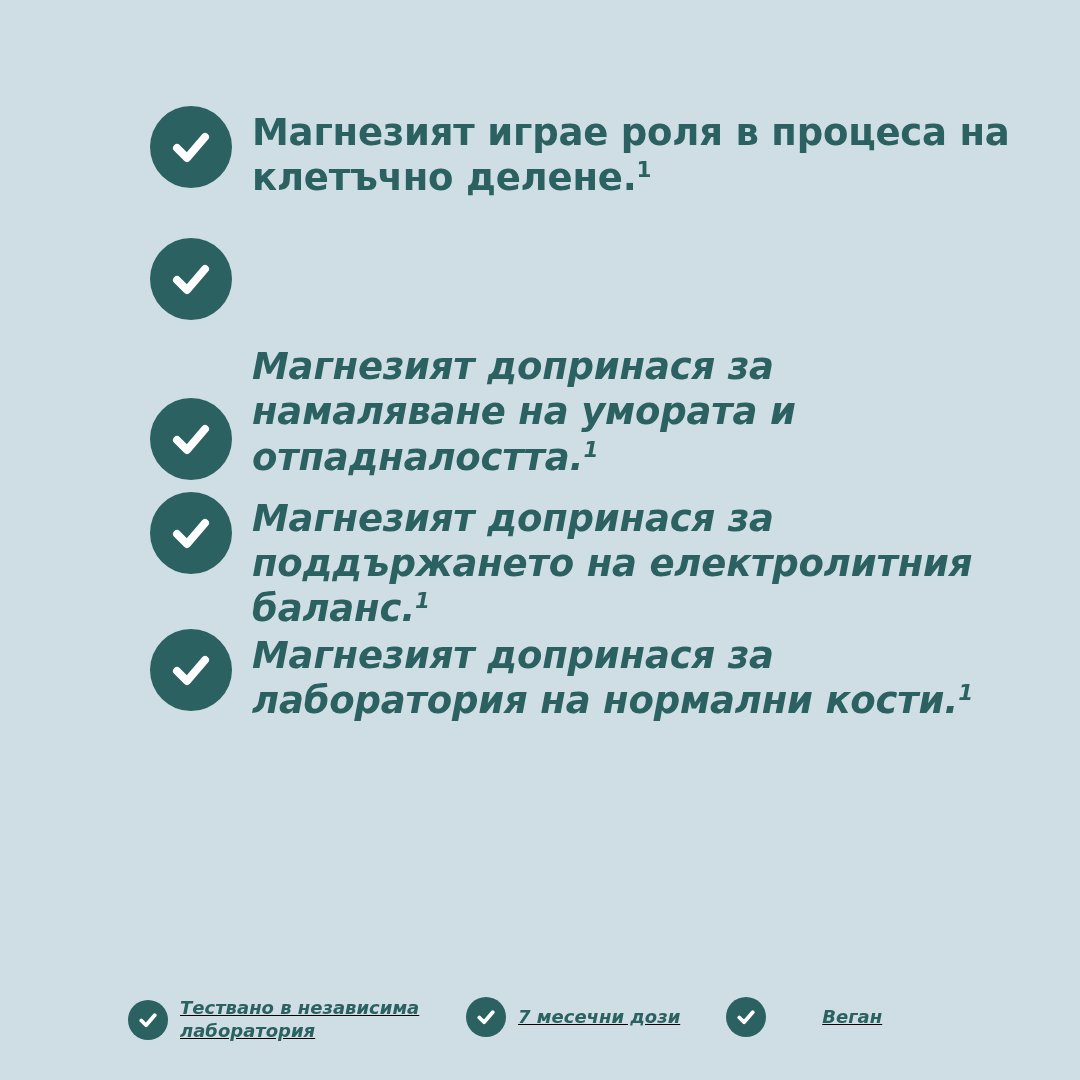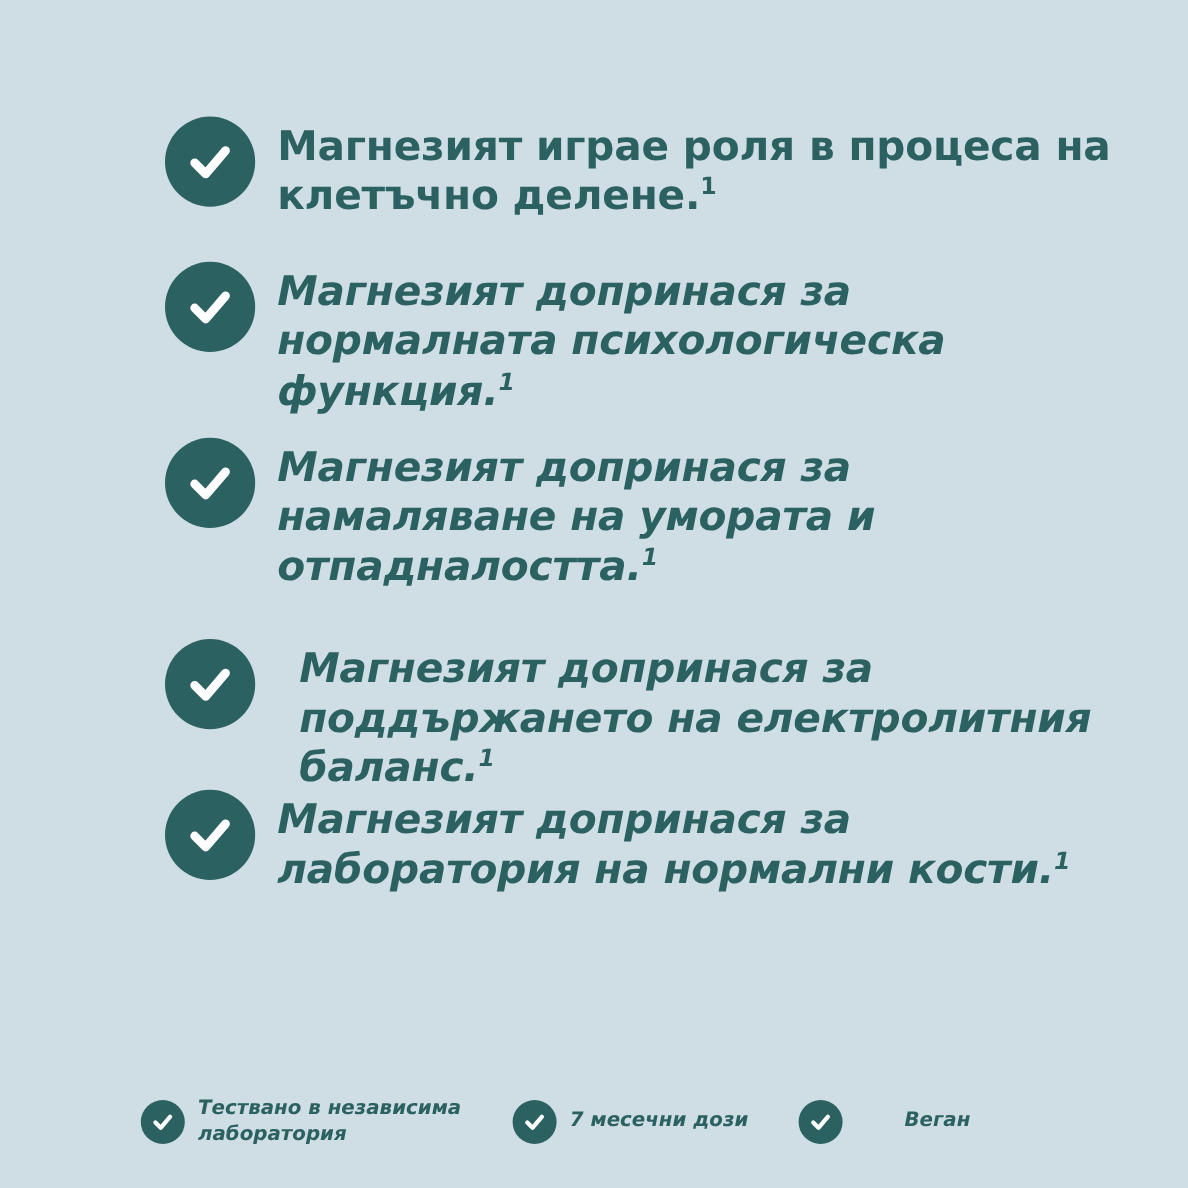--- a/index.html
+++ b/index.html
@@ -61,30 +61,31 @@
 
   .sup {
     font-size: 0.58em;
     vertical-align: super;
     line-height: 0;
   }
 
   
   .benefit.r1 { margin-bottom: 36px; }
   .benefit.r2 { margin-bottom: 18px; }
-  .benefit.r3 { margin-bottom: 42px; }
-  .benefit.r4 { margin-bottom: -4px; gap: 20px; }
+  .benefit.r3 { margin-bottom: 10px; align-items: flex-end; }
+  .benefit.r4 { margin-bottom: -4px; }
 
   
   .footer {
     position: absolute;
     left: 128px;
     bottom: 38px;
     display: flex;
-    align-items: center;
+    align-items: flex-start;
+    text-decoration: underline;
   }
   .footer-item {
     display: flex;
     align-items: center;
     margin-right: 46px;
   }
   .footer-item:last-child { margin-right: 0; gap: 44px; }
   .footer-badge {
     flex: 0 0 auto;
     width: 40px;
@@ -121,21 +122,20 @@
       </span>
       <div class="benefit-text"><span>Магнезият играе роля в процеса на клетъчно делене.</span><span class="sup">1</span></div>
     </div>
 
     <div class="benefit r2">
       <span class="check-badge">
         <svg width="46" height="46" viewBox="0 0 46 46" aria-hidden="true">
           <polyline points="9,24 19,34 37,13" fill="none" stroke="#ffffff" stroke-width="8" stroke-linecap="round" stroke-linejoin="round"></polyline>
         </svg>
       </span>
-      <div class="benefit-text italic"><span>Магнезият допринася за нормалната психологическа функция.</span><span class="sup">1</span></div>
     </div>
 
     <div class="benefit r3">
       <span class="check-badge">
         <svg width="46" height="46" viewBox="0 0 46 46" aria-hidden="true">
           <polyline points="9,24 19,34 37,13" fill="none" stroke="#ffffff" stroke-width="8" stroke-linecap="round" stroke-linejoin="round"></polyline>
         </svg>
       </span>
       <div class="benefit-text italic"><span>Магнезият допринася за намаляване на умората и отпадналостта.</span><span class="sup">1</span></div>
     </div>

